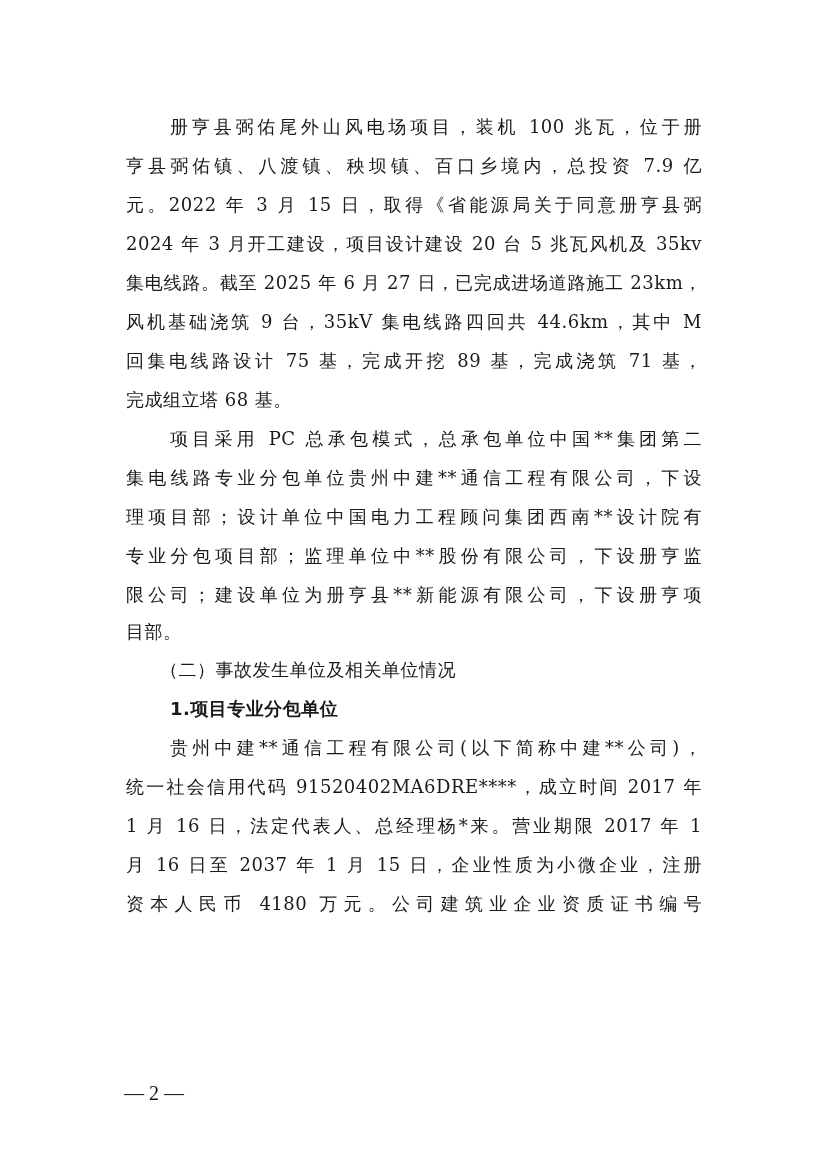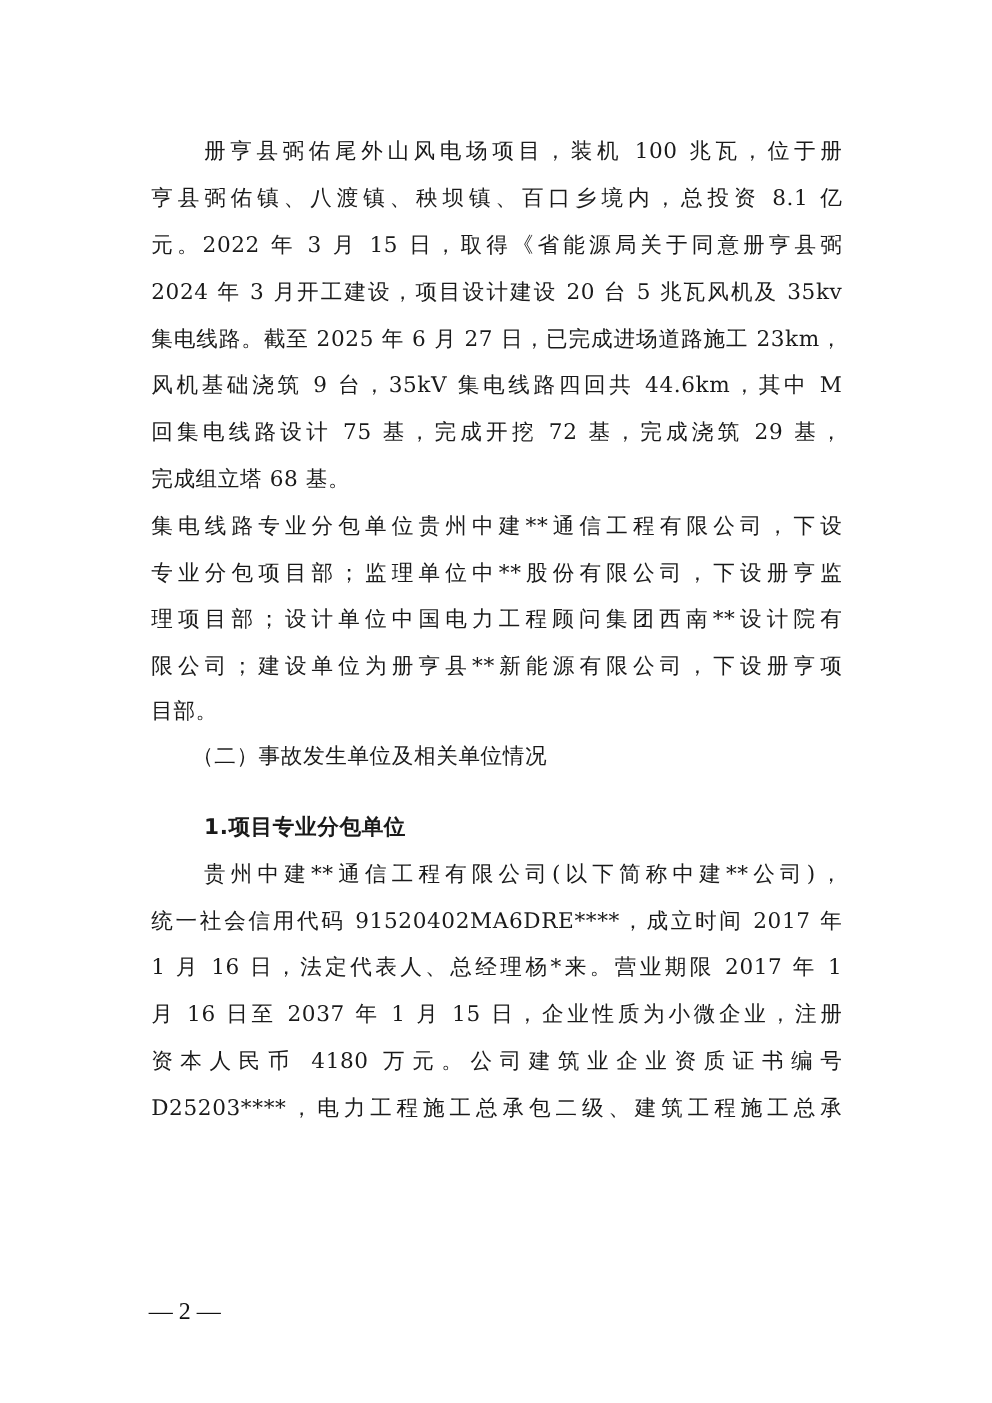--- a/index.html
+++ b/index.html
@@ -8,63 +8,63 @@
     font-family: "DejaVu Serif", "Liberation Serif", serif; color: #1a1a1a;
   }
   .page { position: absolute; left: 126px; top: 107px; width: 576px; }
   .line {
     display: block; height: 39px; line-height: 39px; font-size: 18px;
     white-space: nowrap; text-align: justify; text-align-last: justify;
     letter-spacing: 0.5px;
   }
   .line.last { text-align-last: left; }
   .indent { padding-left: 44px; }
-  .bold { font-weight: bold; font-family: "DejaVu Sans", "Liberation Sans", sans-serif; margin-top: 20px; }
+  .bold { font-weight: bold; font-family: "DejaVu Sans", "Liberation Sans", sans-serif; }
   .heading-plain { font-family: "DejaVu Sans", "Liberation Sans", sans-serif; }
   .footer {
     position: absolute; left: 124px; top: 1082px; font-size: 20px;
     font-family: "Liberation Serif", "DejaVu Serif", serif; color: #111;
   }
 </style>
 </head>
 <body>
 
 <div class="page">
 
   <div>
     <span class="line indent">册亨县弼佑尾外山风电场项目，装机 100 兆瓦，位于册</span>
-    <span class="line">亨县弼佑镇、八渡镇、秧坝镇、百口乡境内，总投资 8.1 亿</span>
+    <span class="line">亨县弼佑镇、八渡镇、秧坝镇、百口乡境内，总投资 7.9 亿</span>
     <span class="line">元。2022 年 3 月 15 日，取得《省能源局关于同意册亨县弼</span>
     <span class="line">2024 年 3 月开工建设，项目设计建设 20 台 5 兆瓦风机及 35kv</span>
     <span class="line">集电线路。截至 2025 年 6 月 27 日，已完成进场道路施工 23km，</span>
     <span class="line">风机基础浇筑 9 台，35kV 集电线路四回共 44.6km，其中 M</span>
-    <span class="line">回集电线路设计 75 基，完成开挖 72 基，完成浇筑 29 基，</span>
+    <span class="line">回集电线路设计 75 基，完成开挖 89 基，完成浇筑 71 基，</span>
     <span class="line last">完成组立塔 68 基。</span>
   </div>
 
   <div>
+    <span class="line indent">项目采用 PC 总承包模式，总承包单位中国**集团第二</span>
     <span class="line">集电线路专业分包单位贵州中建**通信工程有限公司，下设</span>
+    <span class="line">理项目部；设计单位中国电力工程顾问集团西南**设计院有</span>
     <span class="line">专业分包项目部；监理单位中**股份有限公司，下设册亨监</span>
-    <span class="line">理项目部；设计单位中国电力工程顾问集团西南**设计院有</span>
     <span class="line">限公司；建设单位为册亨县**新能源有限公司，下设册亨项</span>
     <span class="line last" style="height:36px;line-height:36px;">目部。</span>
   </div>
 
   <div>
     <span class="line last indent heading-plain" style="padding-left:34px;">（二）事故发生单位及相关单位情况</span>
   </div>
 
   <div>
     <span class="line last indent bold">1.项目专业分包单位</span>
   </div>
 
   <div>
     <span class="line indent">贵州中建**通信工程有限公司(以下简称中建**公司)，</span>
     <span class="line">统一社会信用代码 91520402MA6DRE****，成立时间 2017 年</span>
     <span class="line">1 月 16 日，法定代表人、总经理杨*来。营业期限 2017 年 1</span>
     <span class="line">月 16 日至 2037 年 1 月 15 日，企业性质为小微企业，注册</span>
     <span class="line">资本人民币 4180 万元。公司建筑业企业资质证书编号</span>
-    <span class="line">D25203****，电力工程施工总承包二级、建筑工程施工总承</span>
   </div>
 
 </div>
 
 <div class="footer">— 2 —</div>
 
 </body></html>

